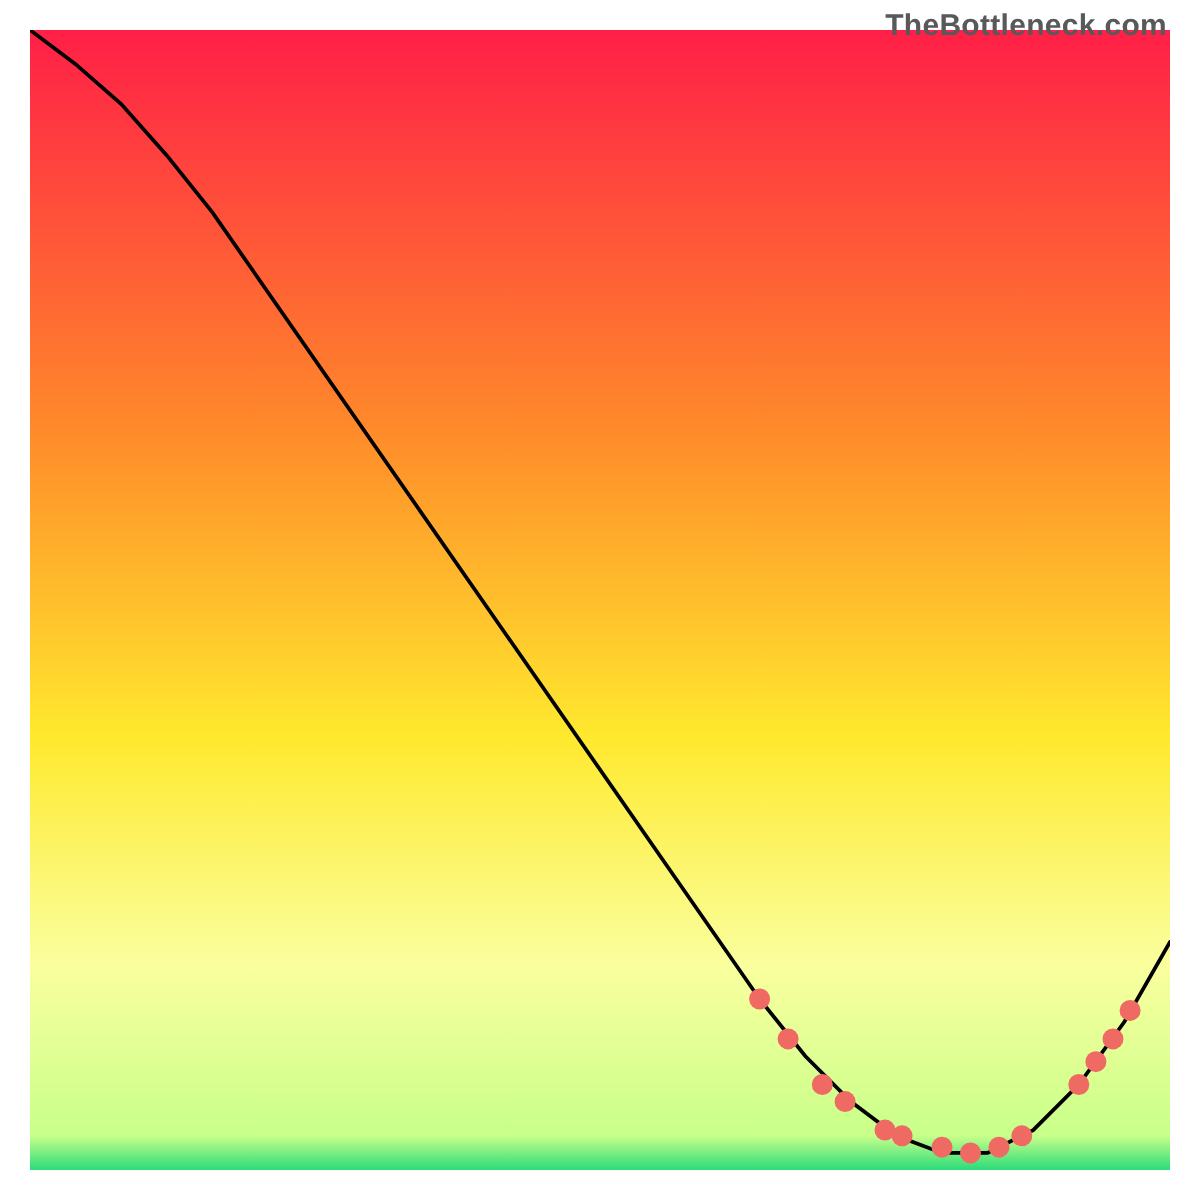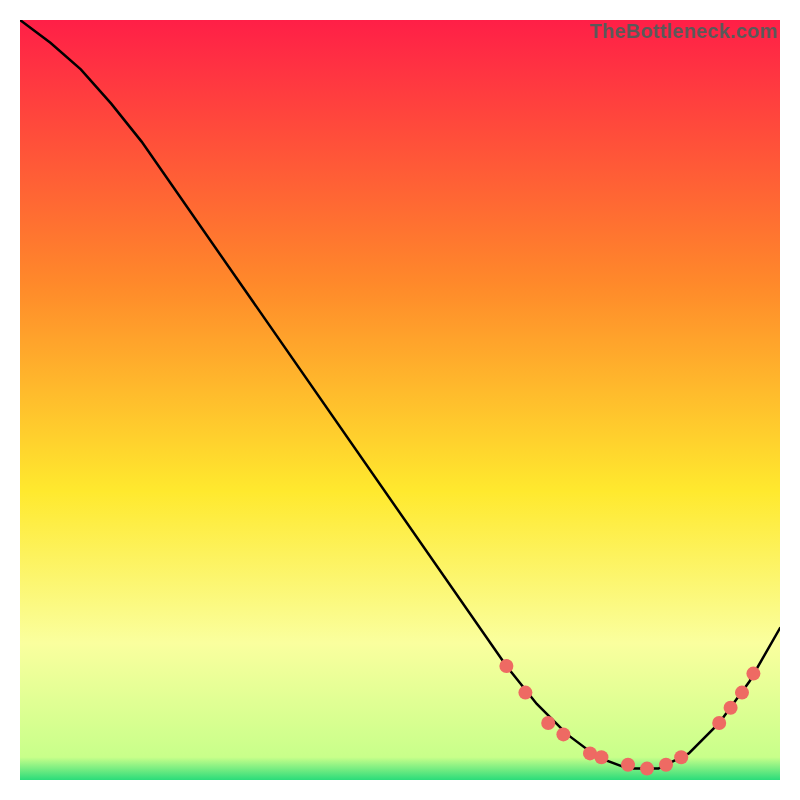--- a/index.html
+++ b/index.html
@@ -26,21 +26,21 @@
   }
   .gradient-bg {
     position: absolute;
     left: 0;
     top: 0;
     width: 100%;
     height: 100%;
   }
   .watermark {
     position: absolute;
-    top: 20px;
+    top: 6px;
     right: 22px;
     font-size: 20px;
     font-weight: bold;
     color: #595959;
     letter-spacing: 0.2px;
   }
   svg.curve-layer {
     position: absolute;
     left: 0;
     top: 0;

